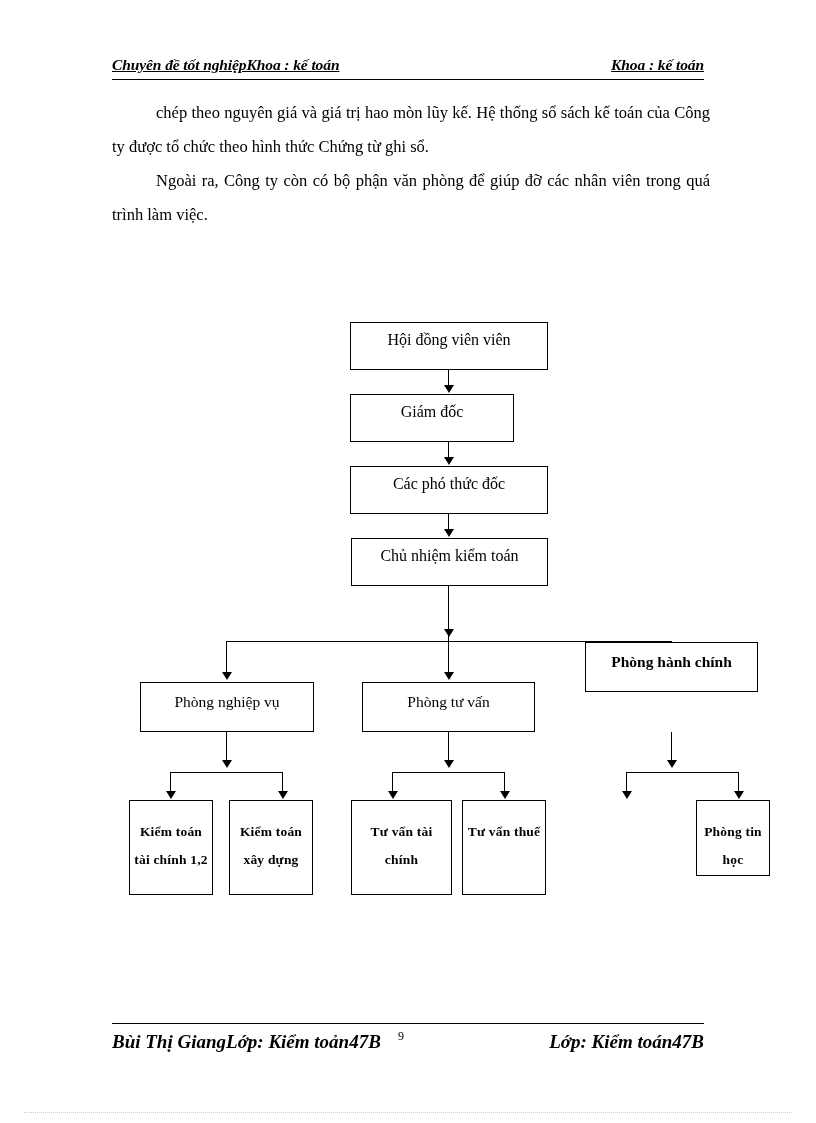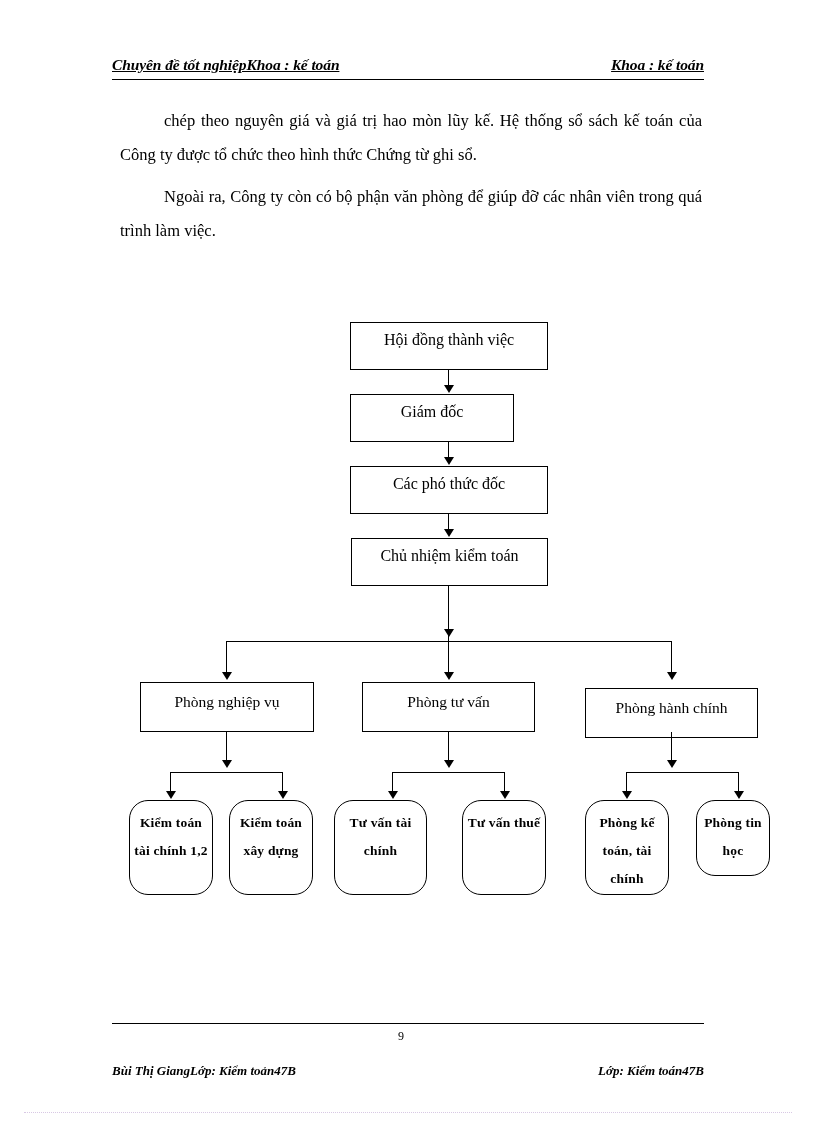--- a/index.html
+++ b/index.html
@@ -51,21 +51,21 @@
   .body-text {
     position: absolute;
     left: 112px;
     top: 96px;
     width: 598px;
     font-size: 16.5px;
     line-height: 34px;
     text-align: justify;
   }
   .body-text p {
-    margin: 8px;
+    margin: 0;
     text-indent: 44px;
   }
 
   
   .fig-heading {
     position: absolute;
     left: 112px;
     top: 232px;
     width: 600px;
     font-size: 16.5px;
@@ -111,23 +111,22 @@
   .node.mid {
     font-size: 15.5px;
     align-items: flex-start;
     padding-top: 9px;
   }
   .node.leaf {
     font-weight: bold;
     font-size: 13.5px;
     line-height: 28px;
     align-items: flex-start;
-    padding-top: 8px;
+    padding-top: 17px;
     letter-spacing: 0.2px;
-    border-radius: 19px;
   }
 
   
   .vline {
     position: absolute;
     width: 1.3px;
     background: #000;
   }
   .hline {
     position: absolute;
@@ -154,22 +153,21 @@
   .footer {
     position: absolute;
     left: 112px;
     top: 1031px;
     width: 592px;
     display: flex;
     justify-content: space-between;
     align-items: baseline;
     font-weight: bold;
     font-style: italic;
-    font-size: 13px;
-    margin-top: 32px;
+    font-size: 19px;
   }
   .footer .left { white-space: pre; }
   .footer .right { white-space: pre; }
   .page-number {
     position: absolute;
     left: 398px;
     top: 1029px;
     font-size: 12px;
     font-style: normal;
     font-weight: normal;
@@ -195,21 +193,21 @@
   <div class="header-rule"></div>
 
   <div class="body-text">
     <p>chép theo nguyên giá và giá trị hao mòn lũy kế. Hệ thống sổ sách kế toán của Công ty được tổ chức theo hình thức Chứng từ ghi sổ.</p>
     <p>Ngoài ra, Công ty còn có bộ phận văn phòng để giúp đỡ các nhân viên trong quá trình làm việc.</p>
   </div>
 
 
   <div class="diagram">
 
-    <div class="node top" style="left:350px; top:322px; width:198px; height:48px;">Hội đồng thành việc</div>
+    <div class="node top" style="left:350px; top:322px; width:198px; height:48px;">Hội đồng viên viên</div>
     <div class="vline" style="left:448px; top:370px; height:16px;"></div>
     <div class="arrow" style="left:444px; top:385px;"></div>
 
     <div class="node top" style="left:350px; top:394px; width:164px; height:48px;">Giám đốc</div>
     <div class="vline" style="left:448px; top:442px; height:16px;"></div>
     <div class="arrow" style="left:444px; top:457px;"></div>
 
     <div class="node top" style="left:350px; top:466px; width:198px; height:48px;">Các phó thức đốc</div>
     <div class="vline" style="left:448px; top:514px; height:16px;"></div>
     <div class="arrow" style="left:444px; top:529px;"></div>
@@ -221,21 +219,21 @@
     <div class="hline" style="left:226px; top:641px; width:446px;"></div>
     <div class="vline" style="left:226px; top:641px; height:32px;"></div>
     <div class="arrow" style="left:222px; top:672px;"></div>
     <div class="vline" style="left:448px; top:641px; height:32px;"></div>
     <div class="arrow" style="left:444px; top:672px;"></div>
     <div class="vline" style="left:671px; top:641px; height:32px;"></div>
     <div class="arrow" style="left:667px; top:672px;"></div>
 
     <div class="node mid" style="left:140px; top:682px; width:174px; height:50px;">Phòng nghiệp vụ</div>
     <div class="node mid" style="left:362px; top:682px; width:173px; height:50px;">Phòng tư vấn</div>
-    <div class="node mid" style="left:585px; top:688px; width:173px; height:50px;">Phòng hành chính</div>
+    <div class="node mid" style="left:585px; top:642px; width:173px; height:50px;font-weight:bold;">Phòng hành chính</div>
 
     <div class="vline" style="left:226px; top:732px; height:32px;"></div>
     <div class="arrow" style="left:222px; top:760px;"></div>
     <div class="hline" style="left:170px; top:772px; width:113px;"></div>
     <div class="vline" style="left:170px; top:772px; height:20px;"></div>
     <div class="arrow" style="left:166px; top:791px;"></div>
     <div class="vline" style="left:282px; top:772px; height:20px;"></div>
     <div class="arrow" style="left:278px; top:791px;"></div>
 
     <div class="vline" style="left:448px; top:732px; height:32px;"></div>
@@ -249,23 +247,22 @@
     <div class="vline" style="left:671px; top:732px; height:32px;"></div>
     <div class="arrow" style="left:667px; top:760px;"></div>
     <div class="hline" style="left:626px; top:772px; width:113px;"></div>
     <div class="vline" style="left:626px; top:772px; height:20px;"></div>
     <div class="arrow" style="left:622px; top:791px;"></div>
     <div class="vline" style="left:738px; top:772px; height:20px;"></div>
     <div class="arrow" style="left:734px; top:791px;"></div>
 
     <div class="node leaf" style="left:129px; top:800px; width:84px; height:95px;">Kiểm toán tài chính 1,2</div>
     <div class="node leaf" style="left:229px; top:800px; width:84px; height:95px;">Kiểm toán xây dựng</div>
-    <div class="node leaf" style="left:334px; top:800px; width:93px; height:95px;">Tư vấn tài chính</div>
+    <div class="node leaf" style="left:351px; top:800px; width:101px; height:95px;">Tư vấn tài chính</div>
     <div class="node leaf" style="left:462px; top:800px; width:84px; height:95px;">Tư vấn thuế</div>
-    <div class="node leaf" style="left:585px; top:800px; width:84px; height:95px;">Phòng kế toán, tài chính</div>
     <div class="node leaf" style="left:696px; top:800px; width:74px; height:76px;">Phòng tin học</div>
   </div>
 
   <div class="footer-rule"></div>
   <div class="footer">
     <span class="left">Bùi Thị GiangLớp: Kiểm toản47B</span>
     <span class="right">Lớp: Kiểm toán47B</span>
   </div>
   <div class="page-number">9</div>
   <div class="bottom-dots"></div>

